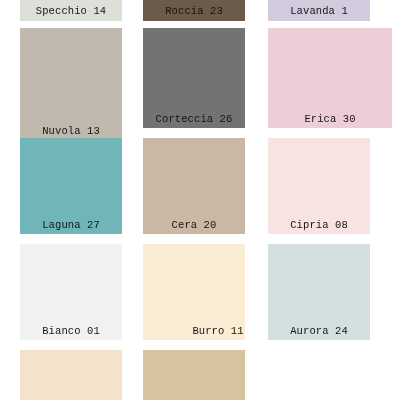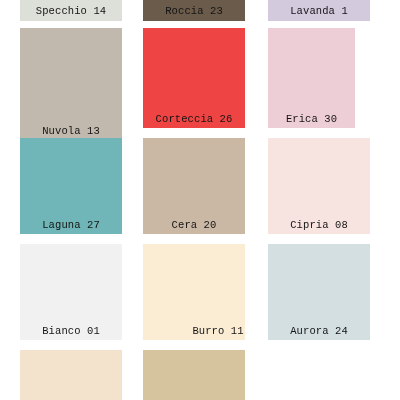--- a/index.html
+++ b/index.html
@@ -58,24 +58,24 @@
     </div>
     <div class="swatch clipped-top" style="left: 143px; top: -79px; width: 102px; height: 100px; background: rgb(107, 91, 74);">
       <div class="swatch-label" style="color: rgb(20, 20, 20);">Roccia 23</div>
     </div>
     <div class="swatch clipped-top" style="left: 268px; top: -79px; width: 102px; height: 100px; background: rgb(212, 202, 222);">
       <div class="swatch-label" style="color: rgb(20, 20, 20);">Lavanda 1</div>
     </div>
     <div class="swatch" style="left: 20px; top: 28px; width: 102px; height: 112px; background: rgb(193, 185, 173);">
       <div class="swatch-label" style="color: rgb(20, 20, 20);">Nuvola 13</div>
     </div>
-    <div class="swatch" style="left: 143px; top: 28px; width: 102px; height: 100px; background: #ef4444;">
+    <div class="swatch" style="left: 143px; top: 28px; width: 102px; height: 100px; background: #737373;">
       <div class="swatch-label" style="color: rgb(20, 20, 20);">Corteccia 26</div>
     </div>
-    <div class="swatch" style="left: 268px; top: 28px; width: 87px; height: 100px; background: rgb(237, 205, 214);">
+    <div class="swatch" style="left: 268px; top: 28px; width: 124px; height: 100px; background: rgb(237, 205, 214);">
       <div class="swatch-label" style="color: rgb(20, 20, 20);">Erica 30</div>
     </div>
     <div class="swatch" style="left: 20px; top: 138px; width: 102px; height: 96px; background: rgb(112, 182, 184);">
       <div class="swatch-label" style="color: rgb(20, 20, 20);">Laguna 27</div>
     </div>
     <div class="swatch" style="left: 143px; top: 138px; width: 102px; height: 96px; background: rgb(203, 184, 164);">
       <div class="swatch-label" style="color: rgb(20, 20, 20);">Cera 20</div>
     </div>
     <div class="swatch" style="left: 268px; top: 138px; width: 102px; height: 96px; background: rgb(247, 227, 223);">
       <div class="swatch-label" style="color: rgb(20, 20, 20);">Cipria 08</div>

